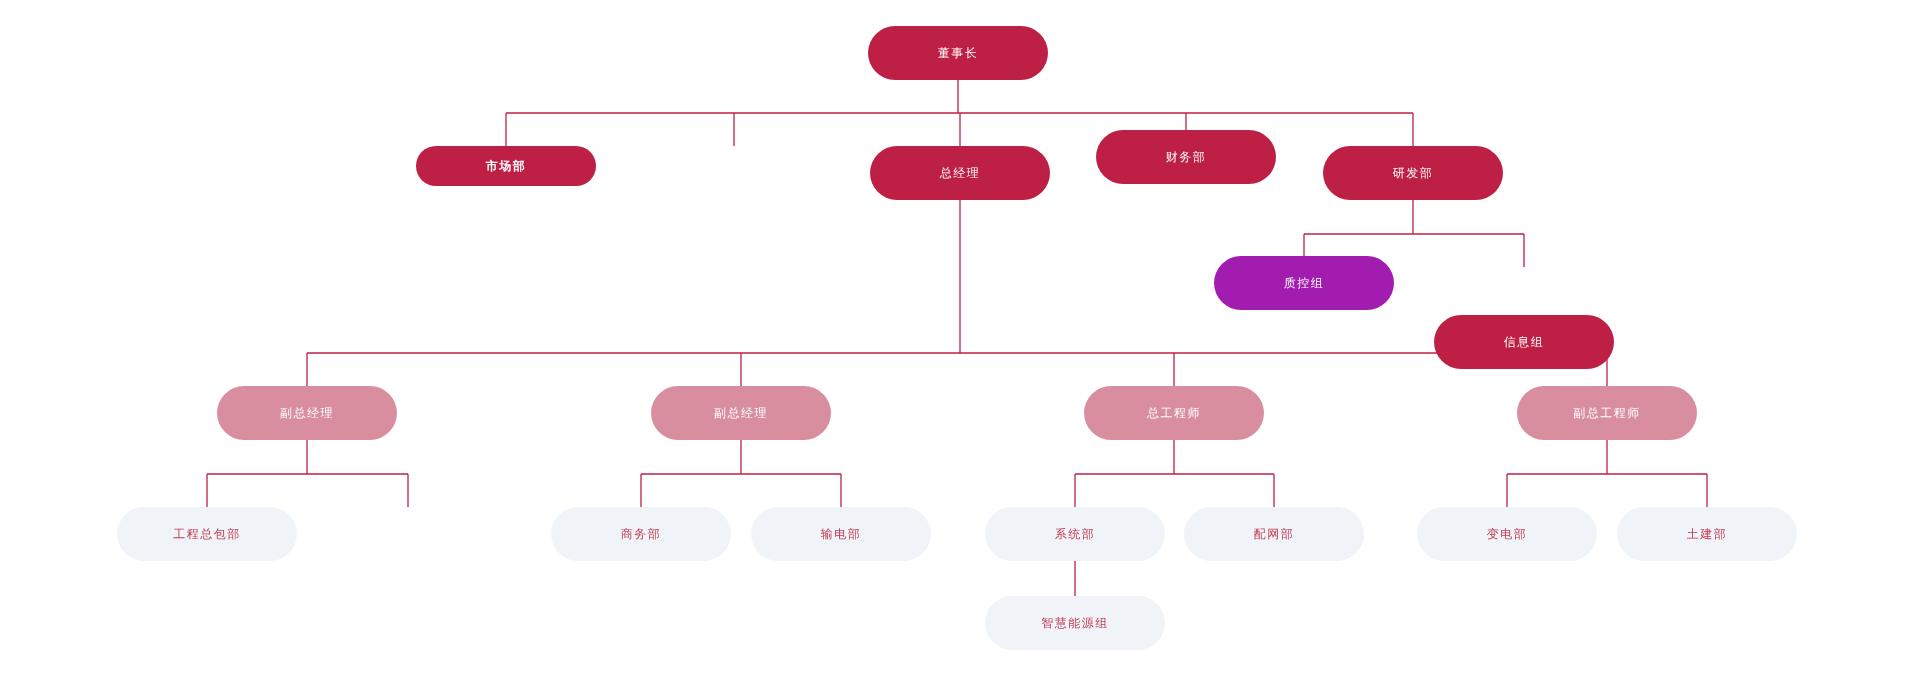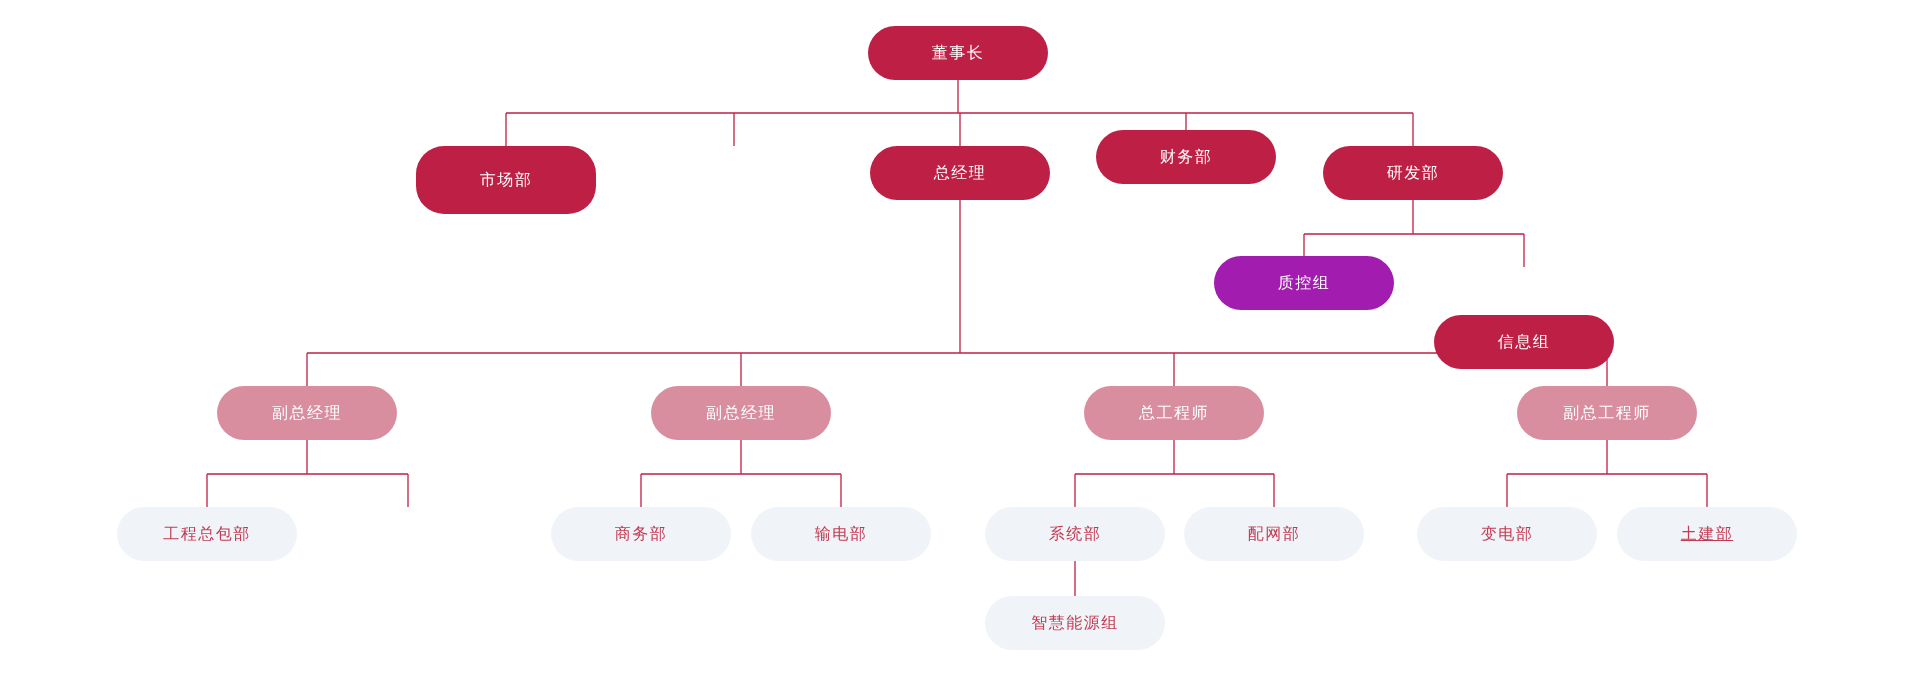--- a/index.html
+++ b/index.html
@@ -20,42 +20,42 @@
     left: 0;
     top: 0;
     z-index: 0;
   }
   .node {
     position: absolute;
     display: flex;
     align-items: center;
     justify-content: center;
     border-radius: 28px;
-    font-size: 16px;
+    font-size: 12px;
     letter-spacing: 1.5px;
     z-index: 1;
     box-sizing: border-box;
     white-space: nowrap;
     cursor: default;
   }
   .node.primary   { color: #ffffff; }
   .node.secondary { color: #ffffff; }
   .node.tertiary  { }
 </style>
 </head>
 <body>
 
 <div class="canvas">
   <svg class="connectors" width="1920" height="677" viewBox="0 0 1920 677">
       <path d="M 958 80 L 958 113 M 506 113 L 1413 113 M 506 113 L 506 146 M 734 113 L 734 146 M 960 113 L 960 146 M 1186 113 L 1186 146 M 1413 113 L 1413 146 M 1413 200 L 1413 234 M 1304 234 L 1524 234 M 1304 234 L 1304 267 M 1524 234 L 1524 267 M 960 200 L 960 353 M 307 353 L 1607 353 M 307 353 L 307 386 M 741 353 L 741 386 M 1174 353 L 1174 386 M 1607 353 L 1607 386 M 307 440 L 307 474 M 207 474 L 408 474 M 207 474 L 207 507 M 408 474 L 408 507 M 741 440 L 741 474 M 641 474 L 841 474 M 641 474 L 641 507 M 841 474 L 841 507 M 1174 440 L 1174 474 M 1075 474 L 1274 474 M 1075 474 L 1075 507 M 1274 474 L 1274 507 M 1607 440 L 1607 474 M 1507 474 L 1707 474 M 1507 474 L 1507 507 M 1707 474 L 1707 507 M 1075 561 L 1075 563 M 1075 563 L 1075 596 " fill="none" stroke="#BE2045" stroke-width="1.3"></path>
     </svg>
 <div class="node primary" style="left: 868px; top: 26px; width: 180px; height: 54px; background: rgb(190, 32, 69);">
       <span>董事长</span>
     </div>
-    <div class="node primary" style="left: 416px; top: 146px; width: 180px; height: 68px; background: rgb(190, 32, 69);">
+    <div class="node primary" style="left: 416px; top: 146px; width: 180px; height: 40px; background: rgb(190, 32, 69); font-weight: bold;">
       <span>市场部</span>
     </div>
     <div class="node primary" style="left: 870px; top: 146px; width: 180px; height: 54px; background: rgb(190, 32, 69);">
       <span>总经理</span>
     </div>
     <div class="node primary" style="left: 1096px; top: 130px; width: 180px; height: 54px; background: rgb(190, 32, 69);">
       <span>财务部</span>
     </div>
     <div class="node primary" style="left: 1323px; top: 146px; width: 180px; height: 54px; background: rgb(190, 32, 69);">
       <span>研发部</span>
@@ -89,19 +89,19 @@
     </div>
     <div class="node tertiary" style="left: 985px; top: 507px; width: 180px; height: 54px; background: rgb(240, 244, 248); color: rgb(194, 58, 82);">
       <span>系统部</span>
     </div>
     <div class="node tertiary" style="left: 1184px; top: 507px; width: 180px; height: 54px; background: rgb(240, 244, 248); color: rgb(194, 58, 82);">
       <span>配网部</span>
     </div>
     <div class="node tertiary" style="left: 1417px; top: 507px; width: 180px; height: 54px; background: rgb(240, 244, 248); color: rgb(194, 58, 82);">
       <span>变电部</span>
     </div>
-    <div class="node tertiary" style="left: 1617px; top: 507px; width: 180px; height: 54px; background: rgb(240, 244, 248); color: rgb(194, 58, 82); text-decoration: underline;">
+    <div class="node tertiary" style="left: 1617px; top: 507px; width: 180px; height: 54px; background: rgb(240, 244, 248); color: rgb(194, 58, 82);">
       <span>土建部</span>
     </div>
     <div class="node tertiary" style="left: 985px; top: 596px; width: 180px; height: 54px; background: rgb(240, 244, 248); color: rgb(194, 58, 82);">
       <span>智慧能源组</span>
     </div>
   </div>
 
 </body></html>

